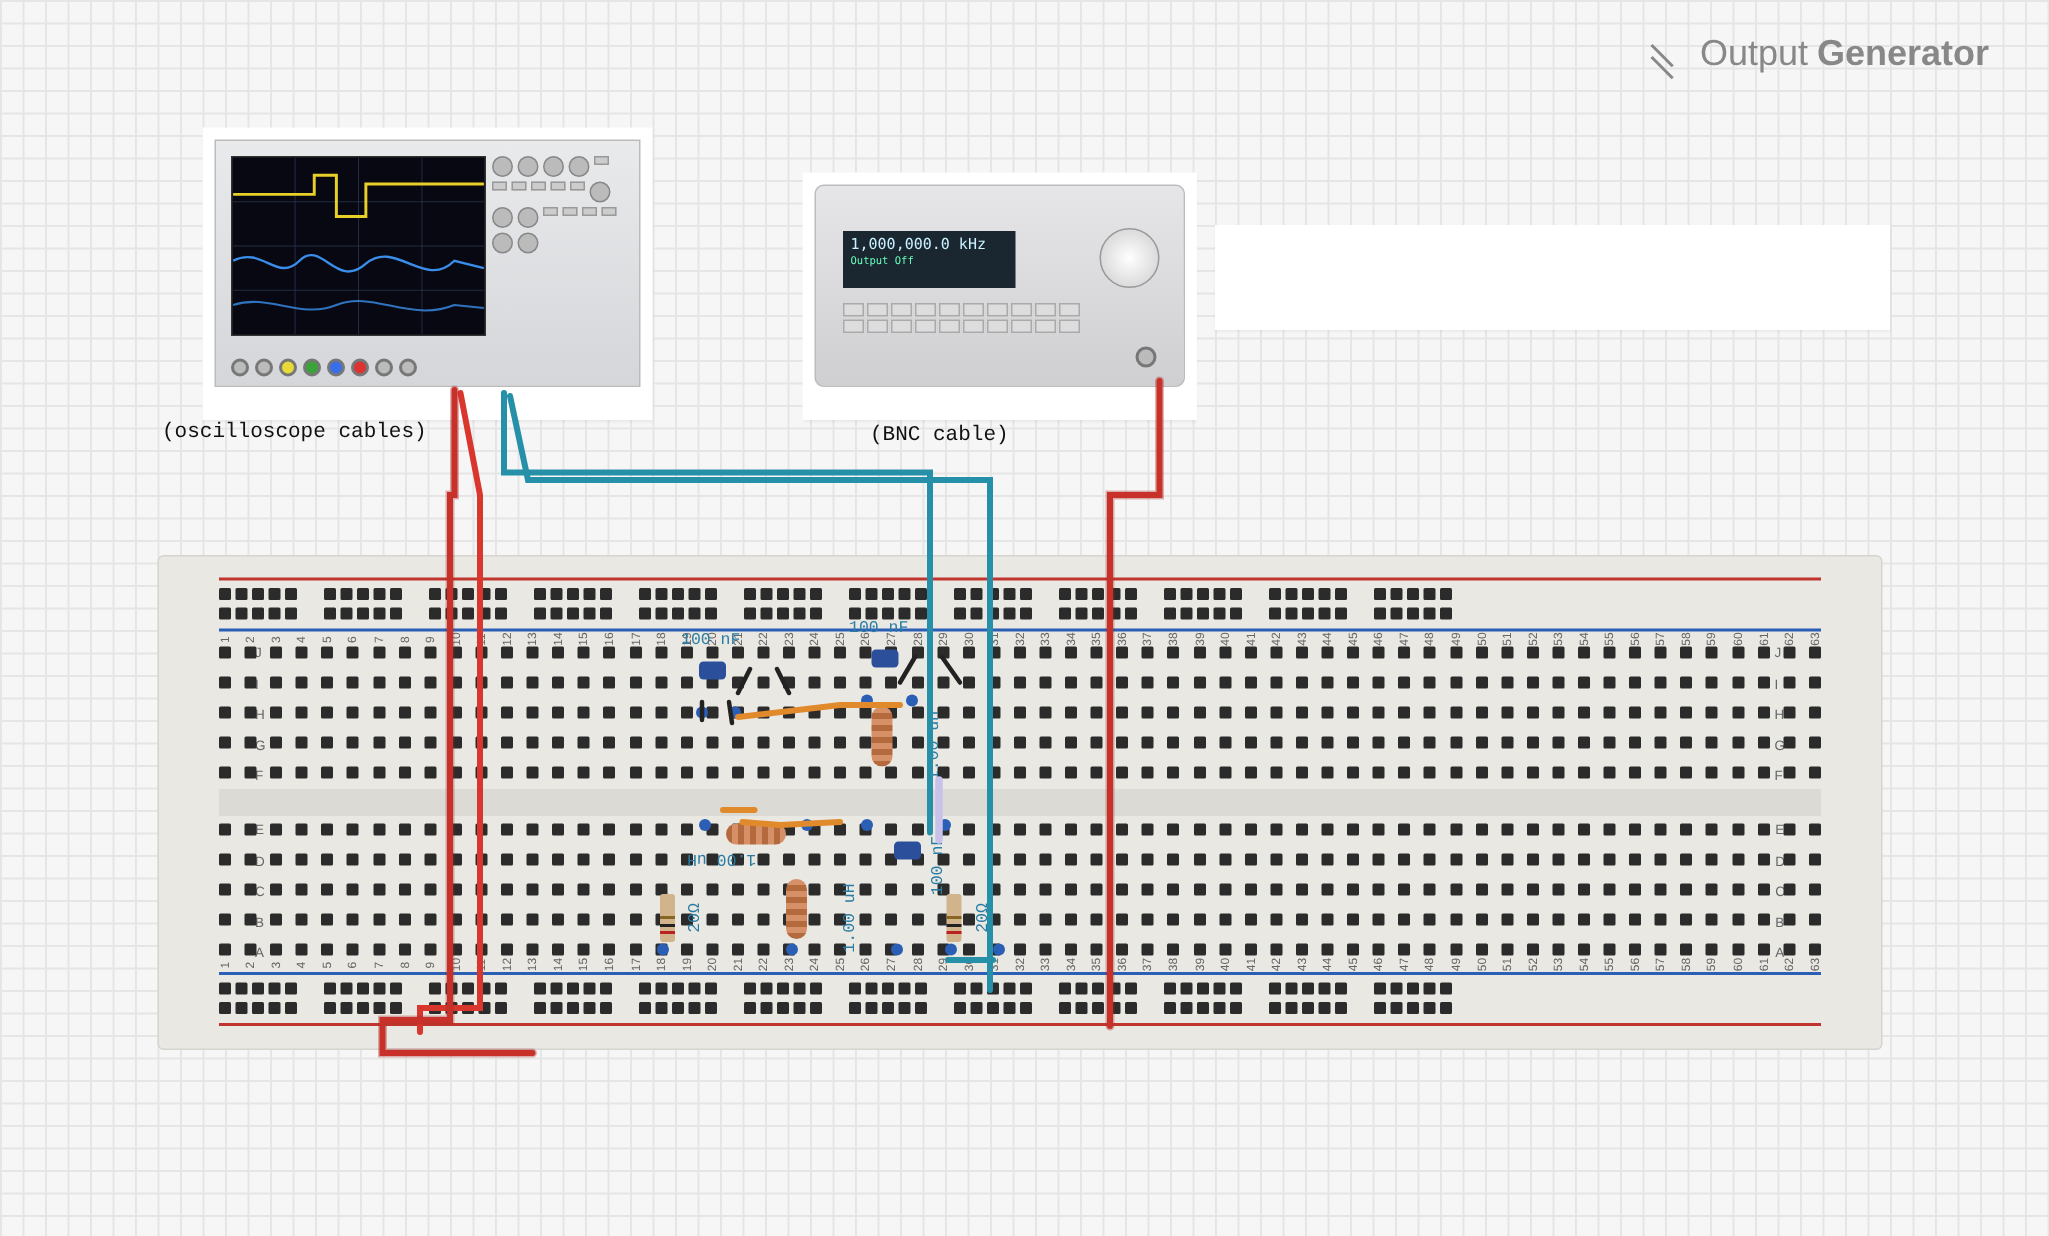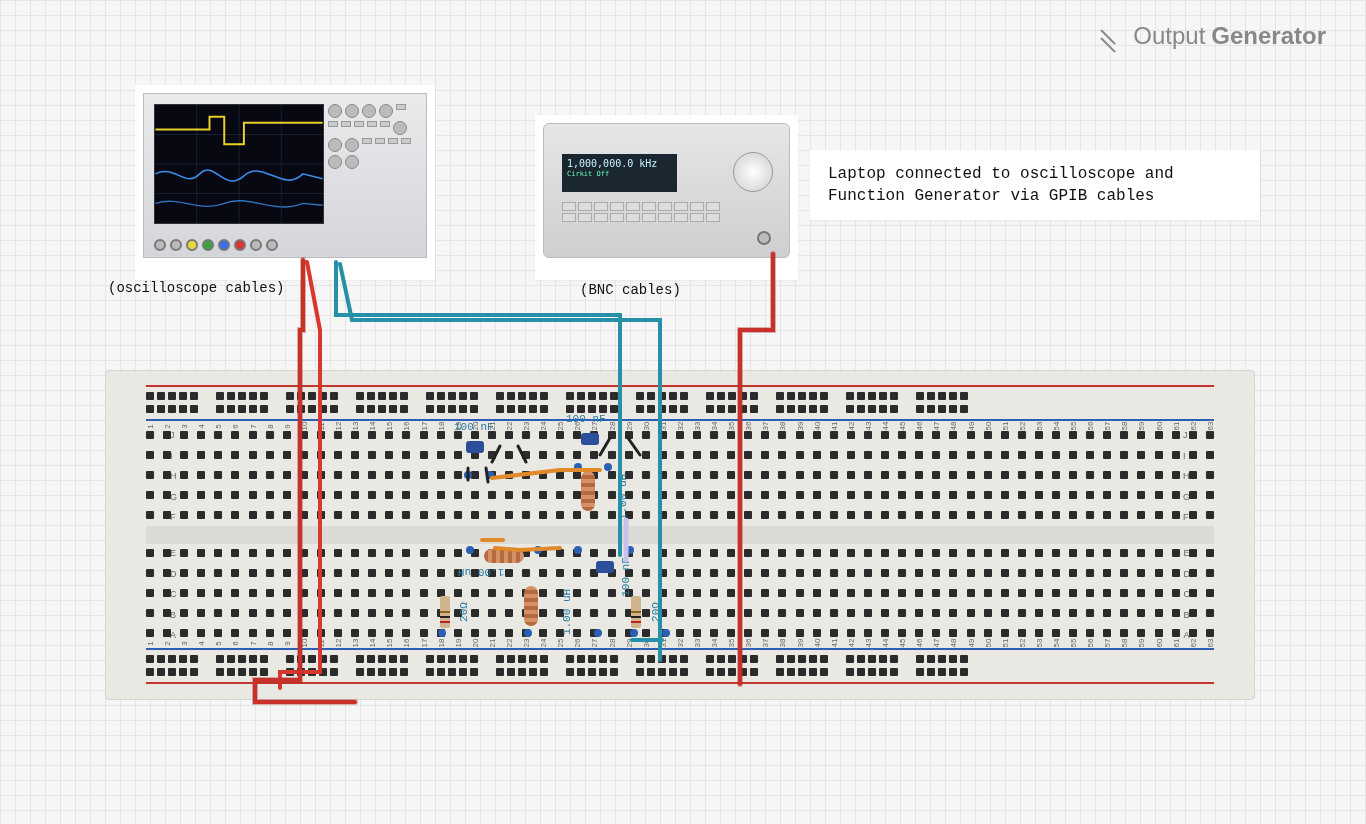--- a/index.html
+++ b/index.html
@@ -333,21 +333,21 @@
       <div class="bnc-port gray"></div>
         <div class="bnc-port gray"></div>
     </div>
   </div>
 </div>
 
 <div class="card card-funcgen">
   <div class="fg-body">
     <div class="fg-screen">
       <span>1,000,000.0 kHz</span>
-      <span class="fg-screen-small">Cirkit Off</span>
+      <span class="fg-screen-small">Output Off</span>
     </div>
     <div class="fg-knob"></div>
     <div class="fg-btns">
       <div class="fg-btn"></div>
         <div class="fg-btn"></div>
         <div class="fg-btn"></div>
         <div class="fg-btn"></div>
         <div class="fg-btn"></div>
         <div class="fg-btn"></div>
         <div class="fg-btn"></div>
@@ -364,27 +364,26 @@
         <div class="fg-btn"></div>
         <div class="fg-btn"></div>
         <div class="fg-btn"></div>
     </div>
     <div class="fg-out"></div>
   </div>
 </div>
 
 <div class="card card-note">
   <div class="note-text">
-    <span>Laptop connected to oscilloscope and</span><br>
-    <span>Function Generator via GPIB cables</span>
+    <br>
   </div>
 </div>
 
 <div class="caption cap-probes">(oscilloscope cables)</div>
-<div class="caption cap-bnc">(BNC cables)</div>
+<div class="caption cap-bnc">(BNC cable)</div>
 
 <div class="breadboard">
 
   <div class="bb-rail rail-top">
     <div class="rail-line rail-red"></div>
     <div class="hole-row" style="top: 9px; display: flex; gap: 3px; justify-content: flex-start;" id="rail-top-1">
         <div class="hole"></div>
         <div class="hole"></div>
         <div class="hole"></div>
         <div class="hole"></div>

